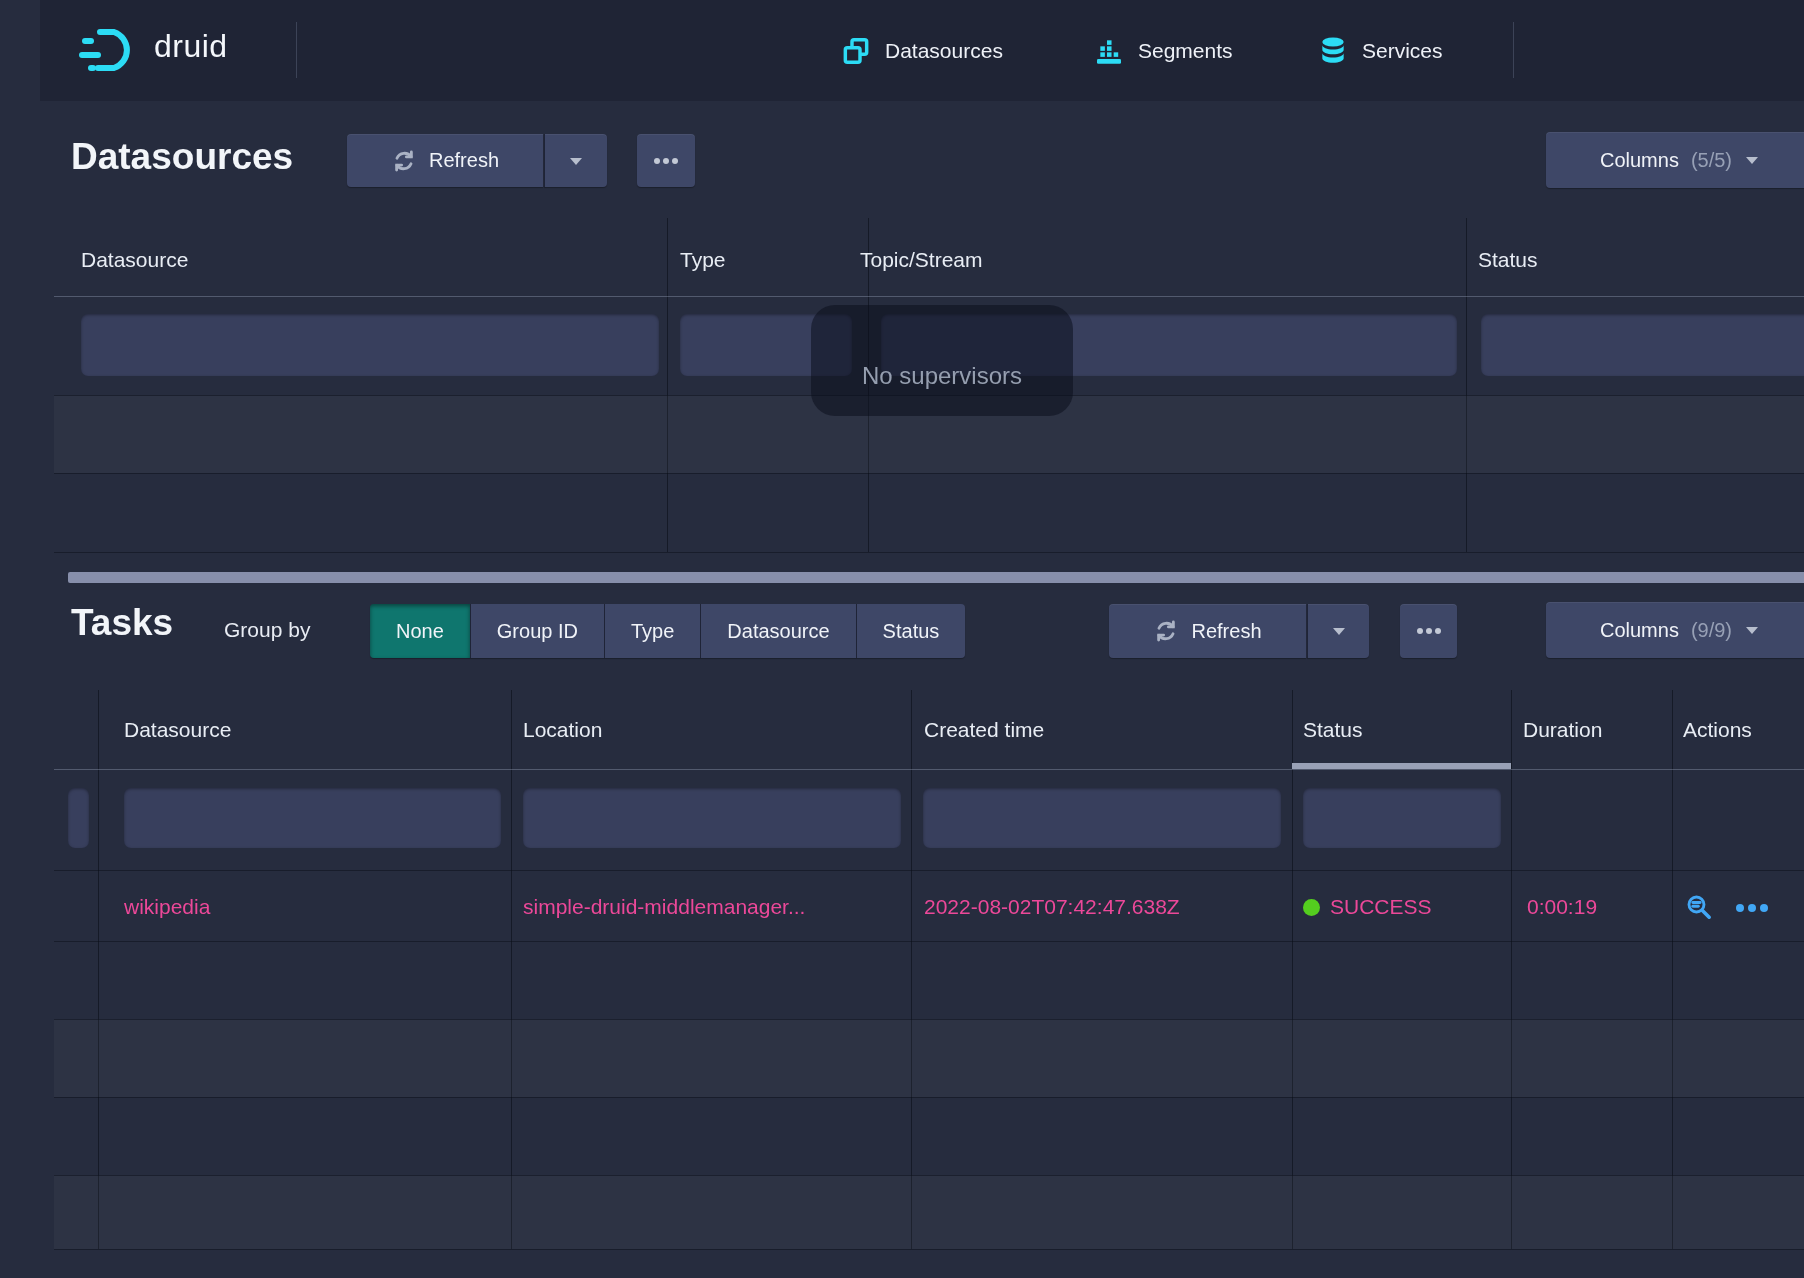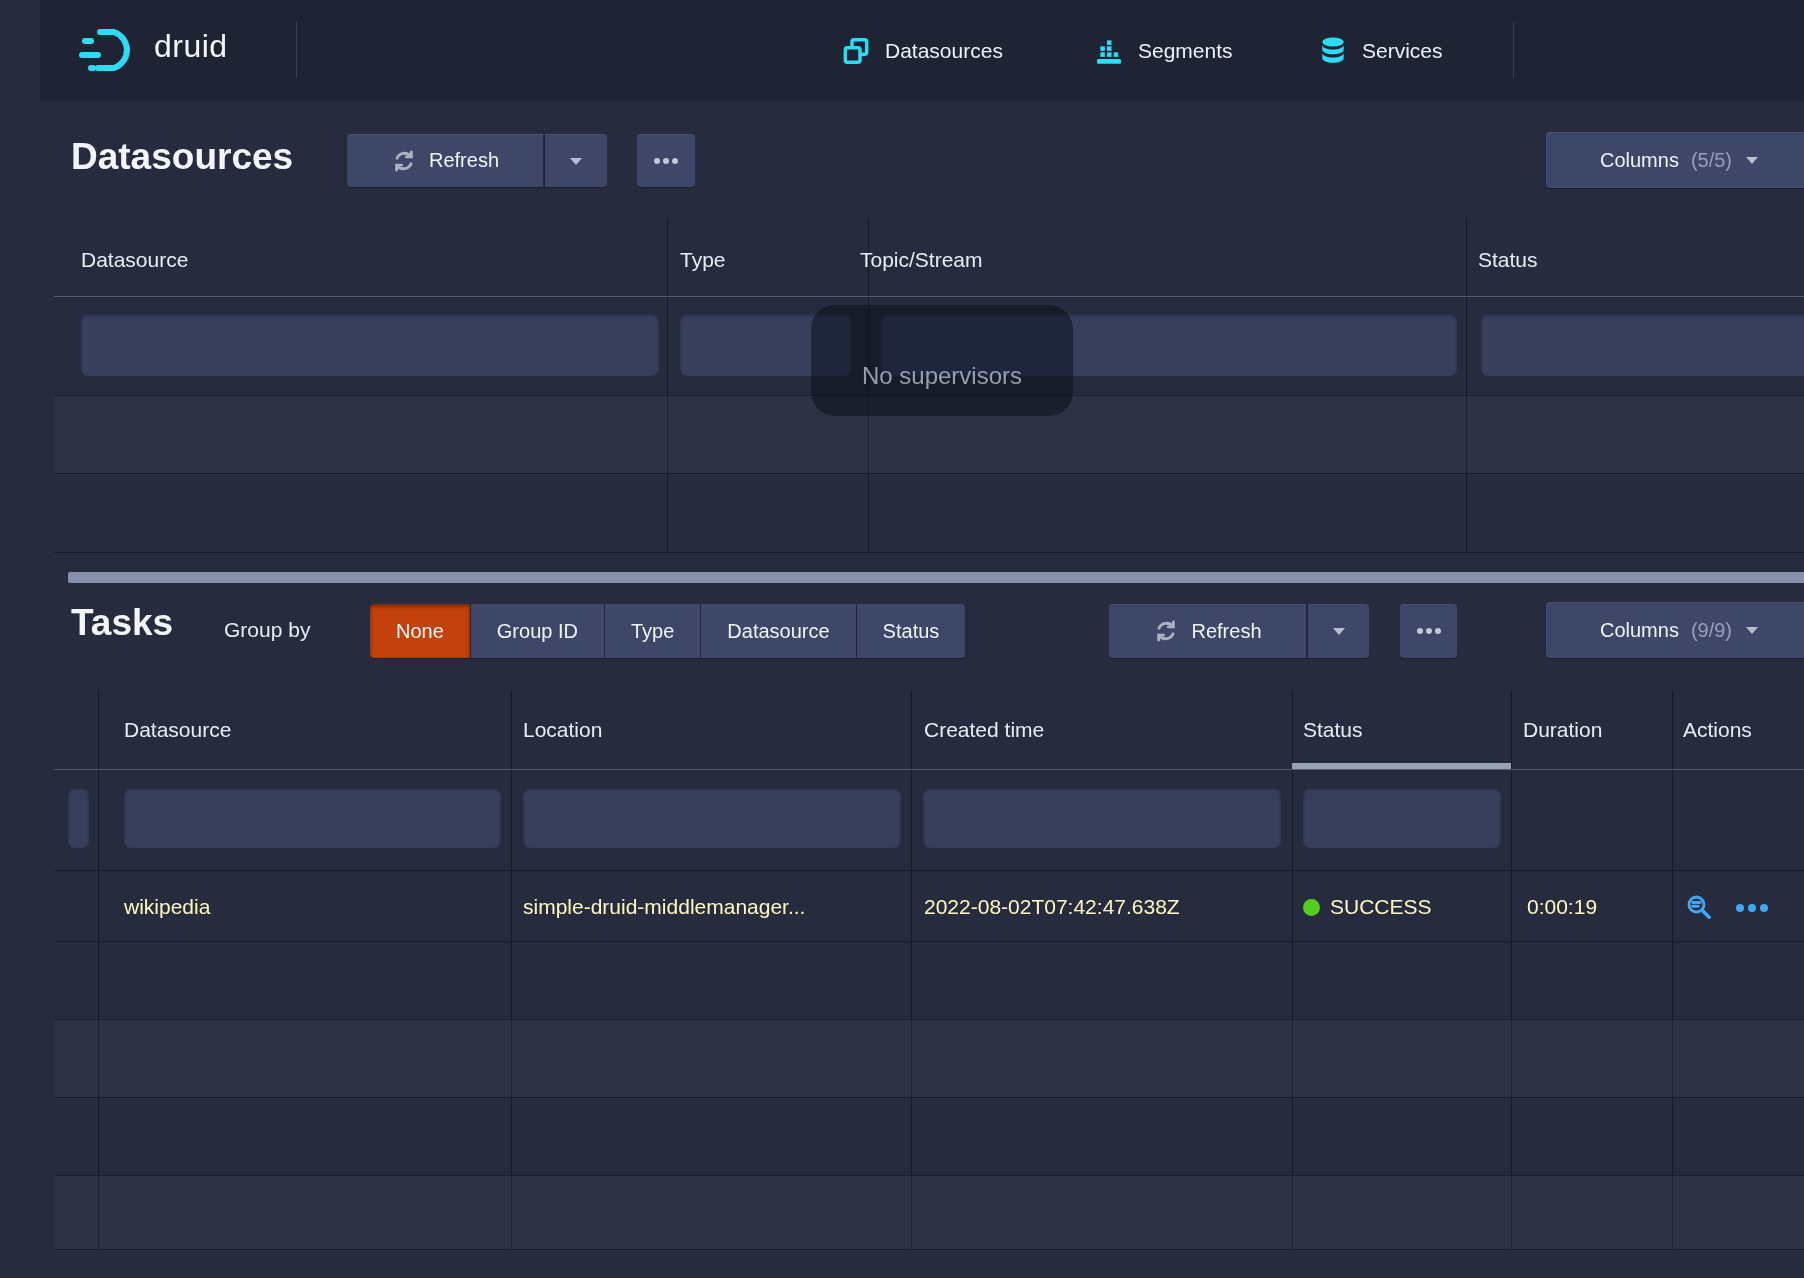--- a/index.html
+++ b/index.html
@@ -20,30 +20,30 @@
   .sec-title{position:absolute;font-size:37px;font-weight:700;color:#f2f5f9;}
   .btn{position:absolute;background:#3e4767;border-radius:4px;display:flex;align-items:center;
        justify-content:center;color:#f0f3f8;font-size:20px;gap:12px;cursor:pointer;
        box-shadow:inset 0 1px 0 rgba(255,255,255,0.06), 0 1px 1px rgba(0,0,0,0.3);}
   .btn .dim{color:#97a0b5;}
   .seg{display:flex;position:absolute;border-radius:4px;overflow:hidden;
        box-shadow:0 1px 1px rgba(0,0,0,0.3);}
   .seg .sbtn{background:#3e4767;color:#f0f3f8;font-size:20px;display:flex;align-items:center;
              justify-content:center;padding:0 26px;border-left:1px solid rgba(18,22,36,0.7);cursor:pointer;}
   .seg .sbtn:first-child{border-left:none;}
-  .seg .sbtn.active{background:#c2410c;box-shadow:inset 0 2px 4px rgba(0,0,0,0.45);}
+  .seg .sbtn.active{background:#0f766e;box-shadow:inset 0 2px 4px rgba(0,0,0,0.45);}
   .grouplabel{position:absolute;font-size:21px;color:#e8ecf3;}
 
   
   .vline{position:absolute;width:1px;background:rgba(13,17,28,0.65);}
   .hline-light{position:absolute;height:1px;background:rgba(155,165,190,0.38);}
   .hline-dark{position:absolute;height:1px;background:rgba(10,14,24,0.5);}
   .stripe{position:absolute;background:rgba(255,255,255,0.035);}
   .th{position:absolute;font-size:21px;color:#e8edf4;}
-  .cell{position:absolute;font-size:21px;color:#fef9c3;white-space:nowrap;overflow:hidden;}
+  .cell{position:absolute;font-size:21px;color:#ec4899;white-space:nowrap;overflow:hidden;}
   .finput{position:absolute;background:#383f5d;border-radius:7px;
           box-shadow:inset 0 1px 3px rgba(0,0,0,0.35);cursor:text;}
   .sort-underline{position:absolute;height:6px;background:#99a1b6;}
   .overlay-empty{position:absolute;background:rgba(10,14,26,0.52);border-radius:24px;
                  display:flex;align-items:flex-end;justify-content:center;padding-bottom:26px;
                  font-size:24px;color:#959eaf;}
   .scrollbar{position:absolute;background:#878fab;border-radius:2px;}
   .dot{display:inline-block;width:17px;height:17px;border-radius:50%;background:#54cd1f;
        vertical-align:-2px;margin-right:10px;}
   .icon{display:inline-flex;align-items:center;justify-content:center;}

